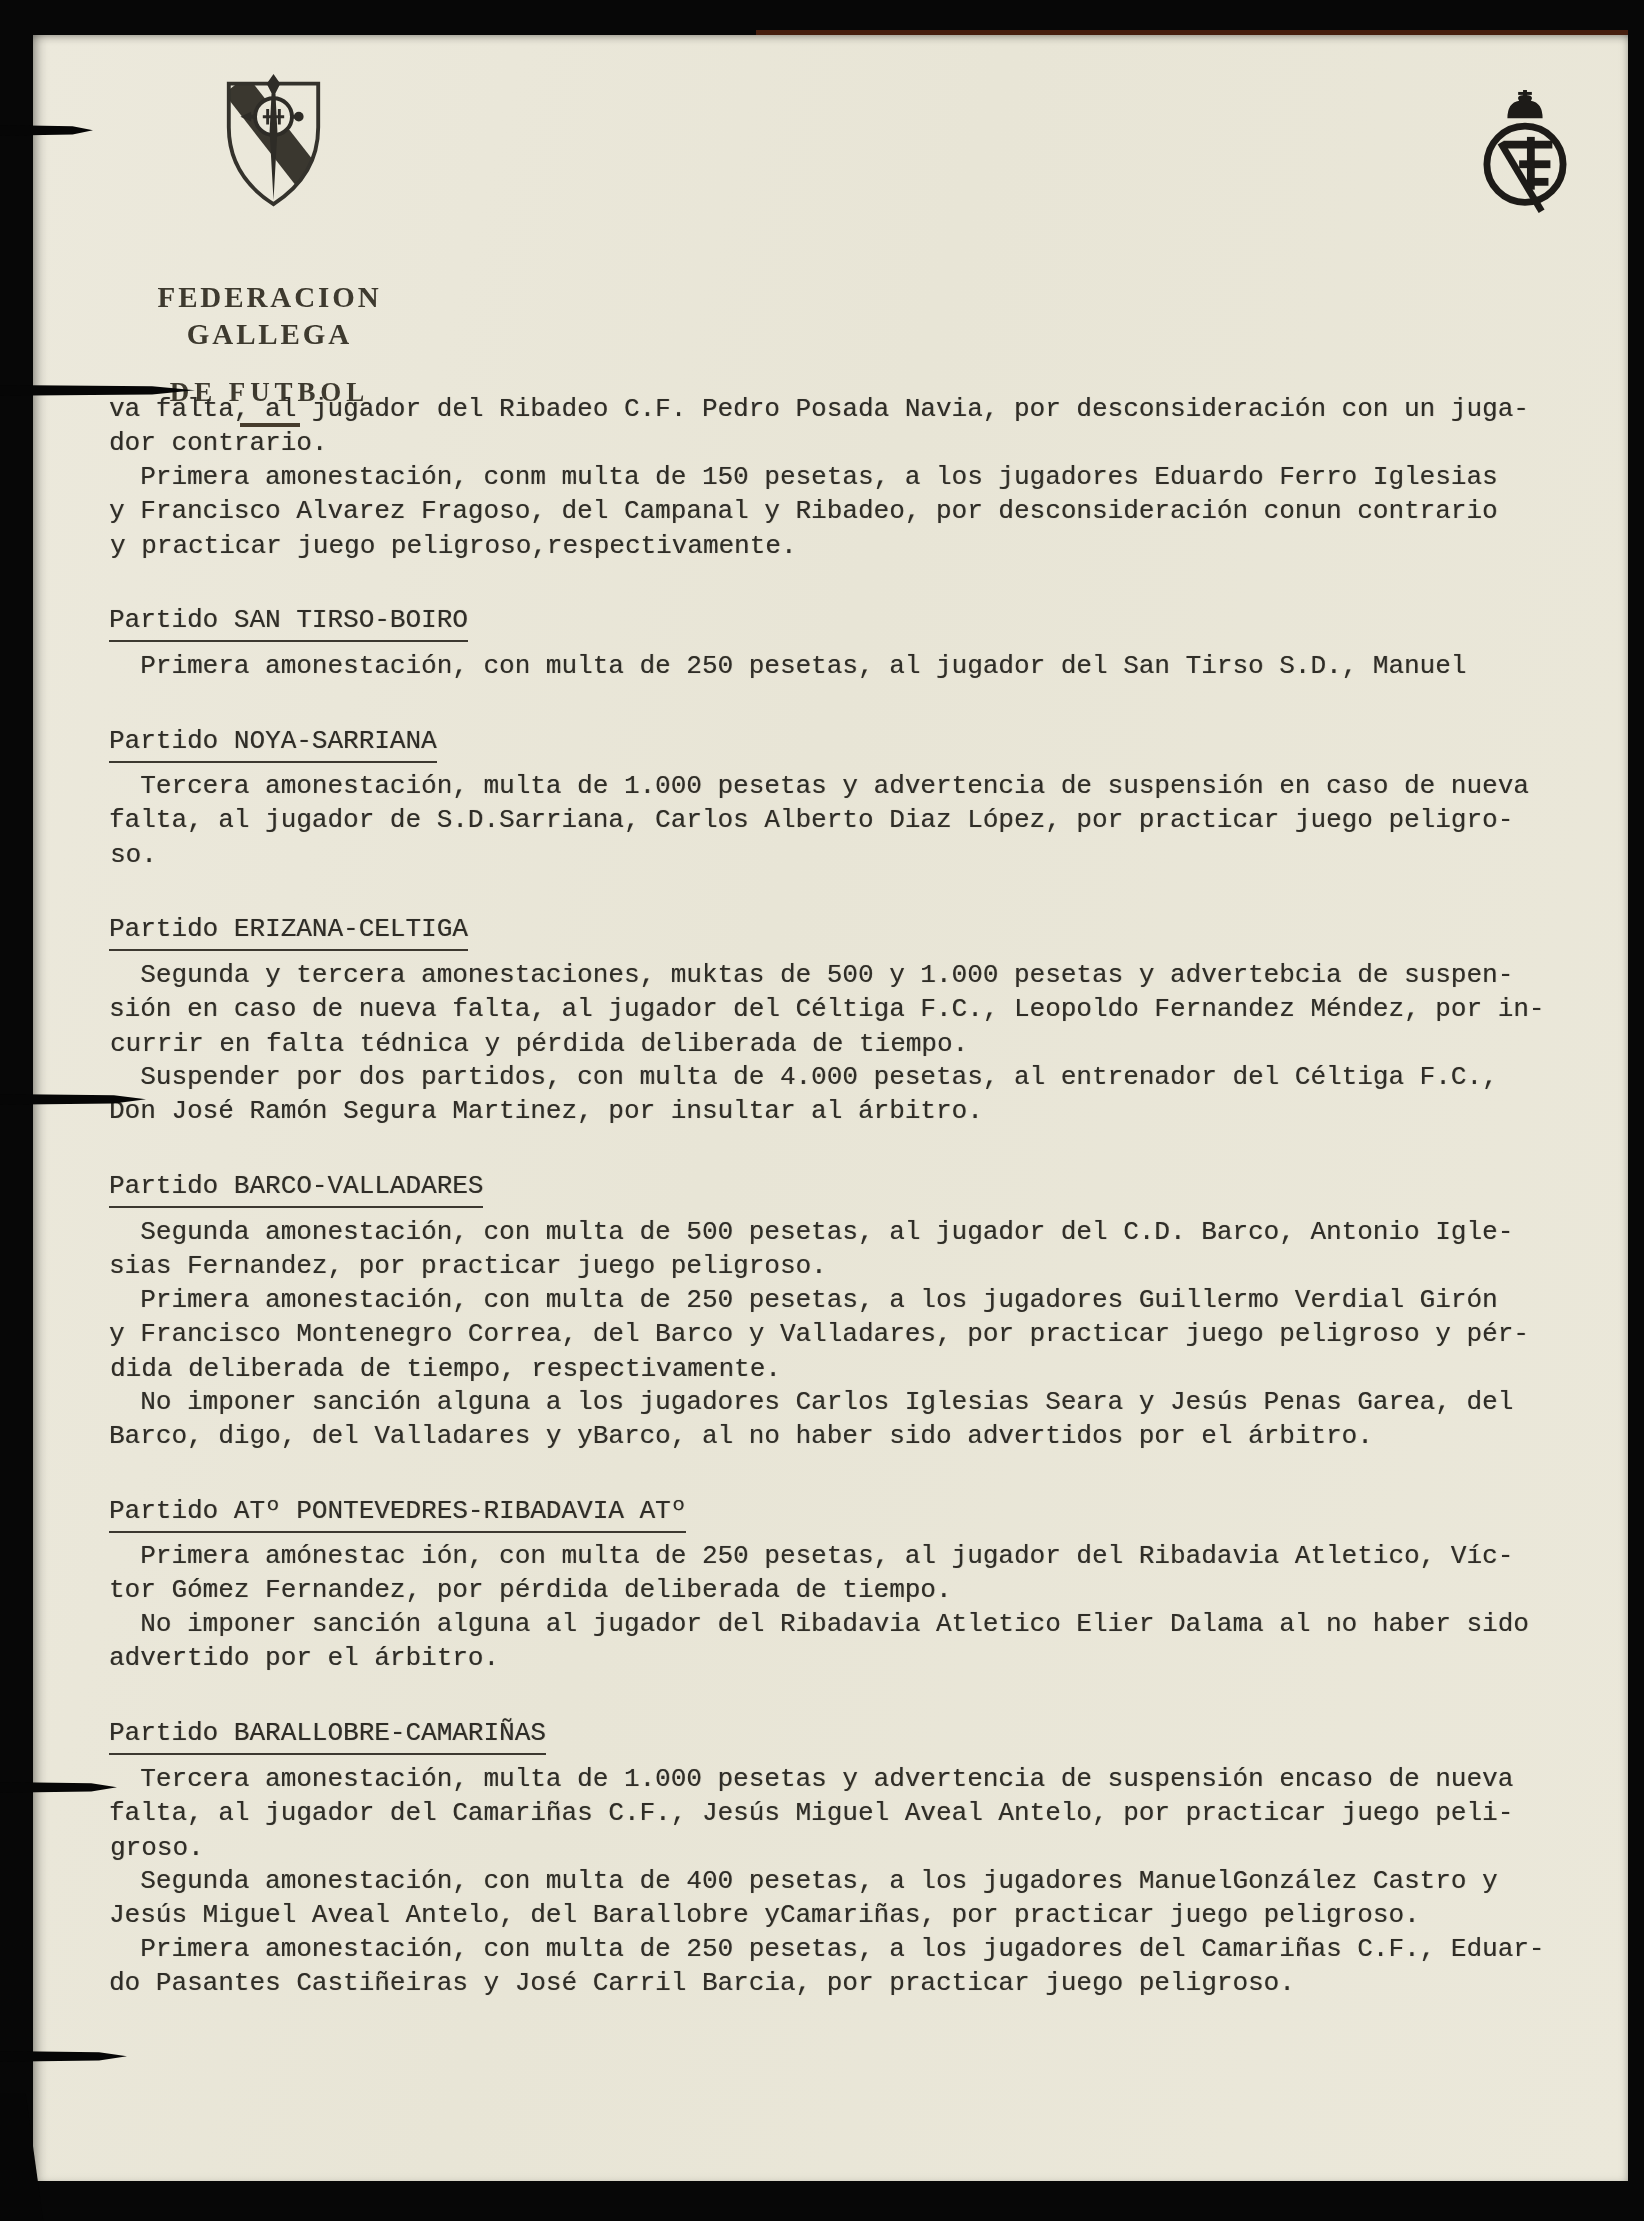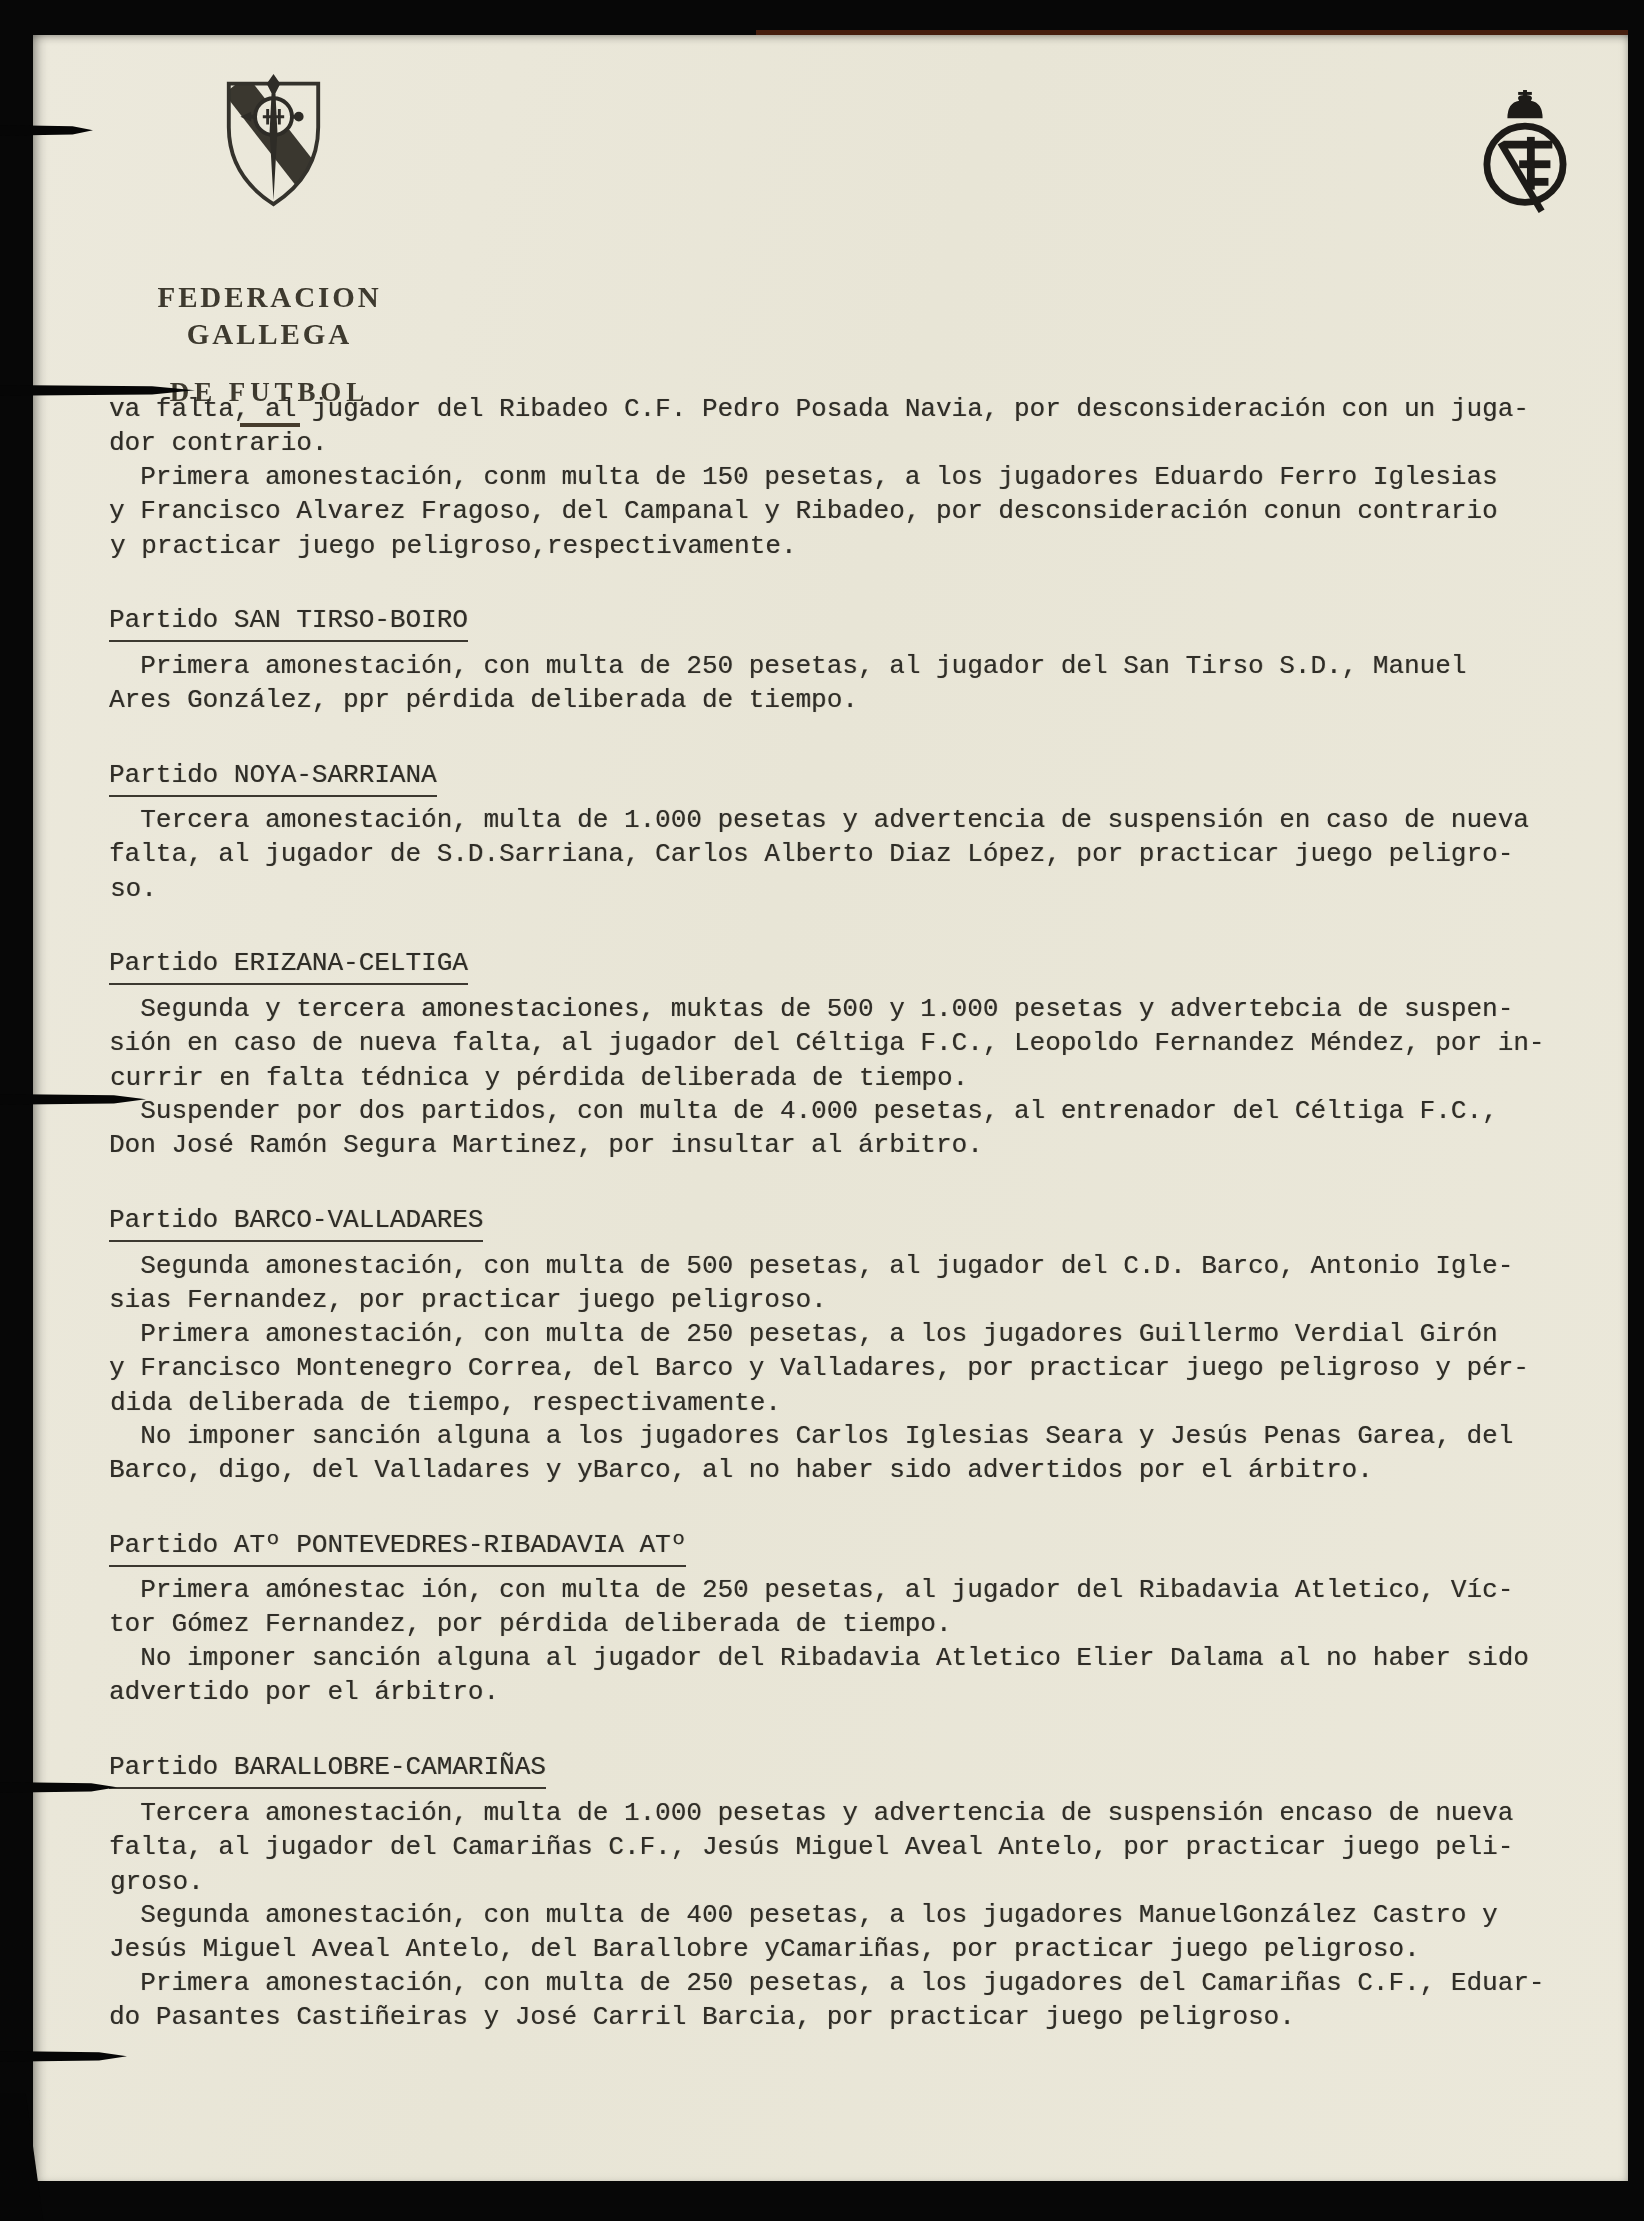--- a/index.html
+++ b/index.html
@@ -114,21 +114,20 @@
         </div>
         <div class="para">
           <div class="tline">  Primera amonestación, conm multa de 150 pesetas, a los jugadores Eduardo Ferro Iglesias</div>
           <div class="tline">y Francisco Alvarez Fragoso, del Campanal y Ribadeo, por desconsideración conun contrario</div>
           <div class="tline">y practicar juego peligroso,respectivamente.</div>
         </div>
         <div class="section">
           <div class="sec-title"><span>Partido SAN TIRSO-BOIRO</span></div>
           <div class="para">
             <div class="tline">  Primera amonestación, con multa de 250 pesetas, al jugador del San Tirso S.D., Manuel</div>
-            <div class="tline">Ares González, ppr pérdida deliberada de tiempo.</div>
           </div>
         </div>
         <div class="section">
           <div class="sec-title"><span>Partido NOYA-SARRIANA</span></div>
           <div class="para">
             <div class="tline">  Tercera amonestación, multa de 1.000 pesetas y advertencia de suspensión en caso de nueva</div>
             <div class="tline">falta, al jugador de S.D.Sarriana, Carlos Alberto Diaz López, por practicar juego peligro-</div>
             <div class="tline">so.</div>
           </div>
         </div>

